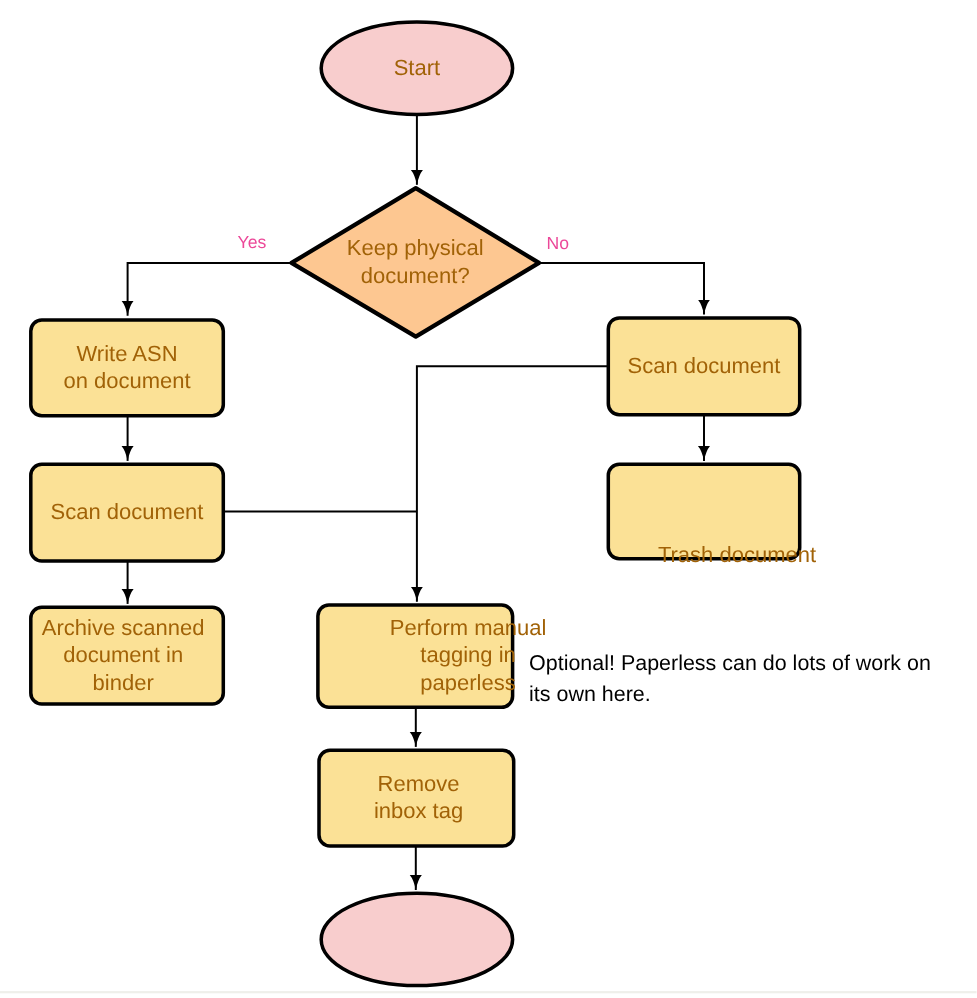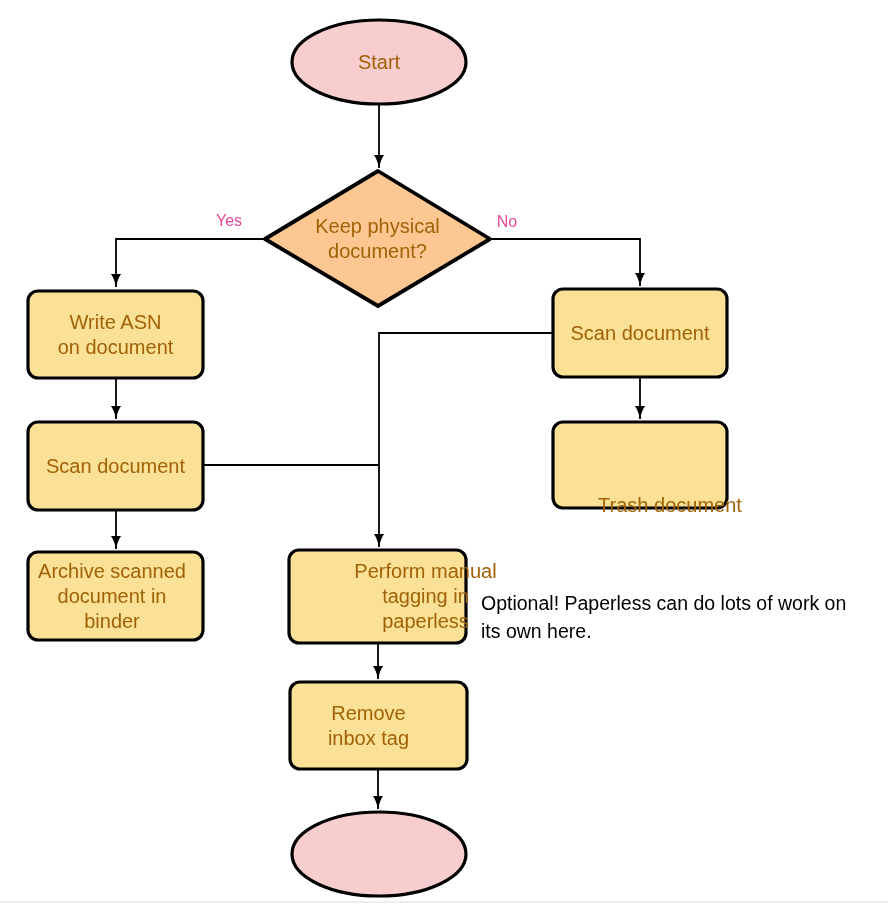--- a/index.html
+++ b/index.html
@@ -108,21 +108,21 @@
 binder</div>
 
   <div class="node-label" style="left:553px; top:289px; width:174px; height:88px;">Scan document</div>
 
   <div class="node-label" style="left:583px; top:422px; width:174px; height:86px;margin-top:40px;">Trash document</div>
 
   <div class="node-label" style="left:289px; top:550px; width:177px; height:93px;padding-left:48px;">Perform manual
 tagging in
 paperless</div>
 
-  <div class="node-label" style="left:280px; top:682px; width:177px; height:87px;">Remove
+  <div class="node-label" style="left:292px; top:682px; width:177px; height:87px;">Remove
 inbox tag</div>
 
 
   <div class="edge-label" style="left:203px; top:211px; width:52px;">Yes</div>
 
   <div class="edge-label" style="left:481px; top:212px; width:52px;">No</div>
 
   <div class="side-note">Optional! Paperless can do lots of work on
 its own here.</div>
 

